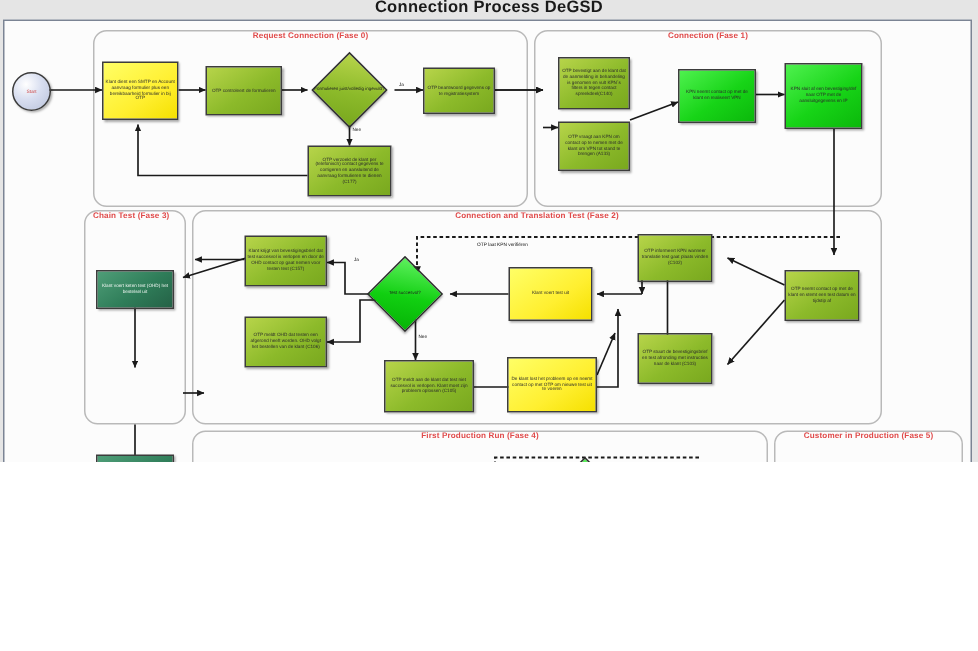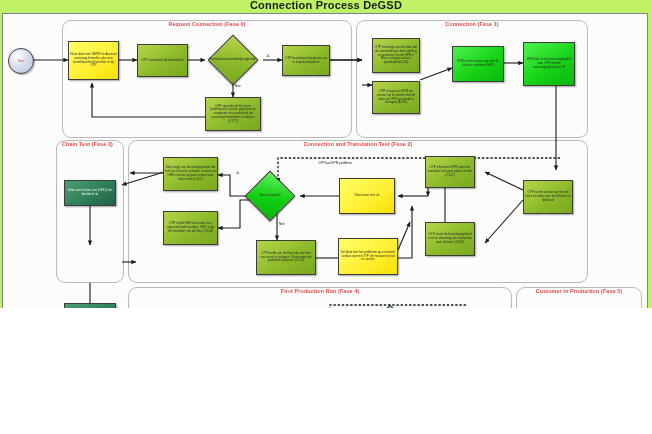--- a/index.html
+++ b/index.html
@@ -1,17 +1,17 @@
 <!DOCTYPE html>
 <html><head>
 <meta charset="utf-8">
 <style>
   html,body{margin:0;padding:0;background:#ffffff;}
   body{font-family:"Liberation Sans",sans-serif;}
-  #canvas{position:relative;width:652px;height:308px;background:#bef264;overflow:hidden;}
+  #canvas{position:relative;width:652px;height:308px;background:#e5e5e5;overflow:hidden;}
 
   #title{
     position:absolute;left:0;top:-1px;width:652px;text-align:center;
     font-size:11px;font-weight:bold;color:#1a1a1a;letter-spacing:.2px;
   }
 
   #frame{
     position:absolute;left:2px;top:13px;width:646px;height:418px;
     border:1px solid #7b8494;background:#fcfcfc;box-sizing:border-box;
   }

